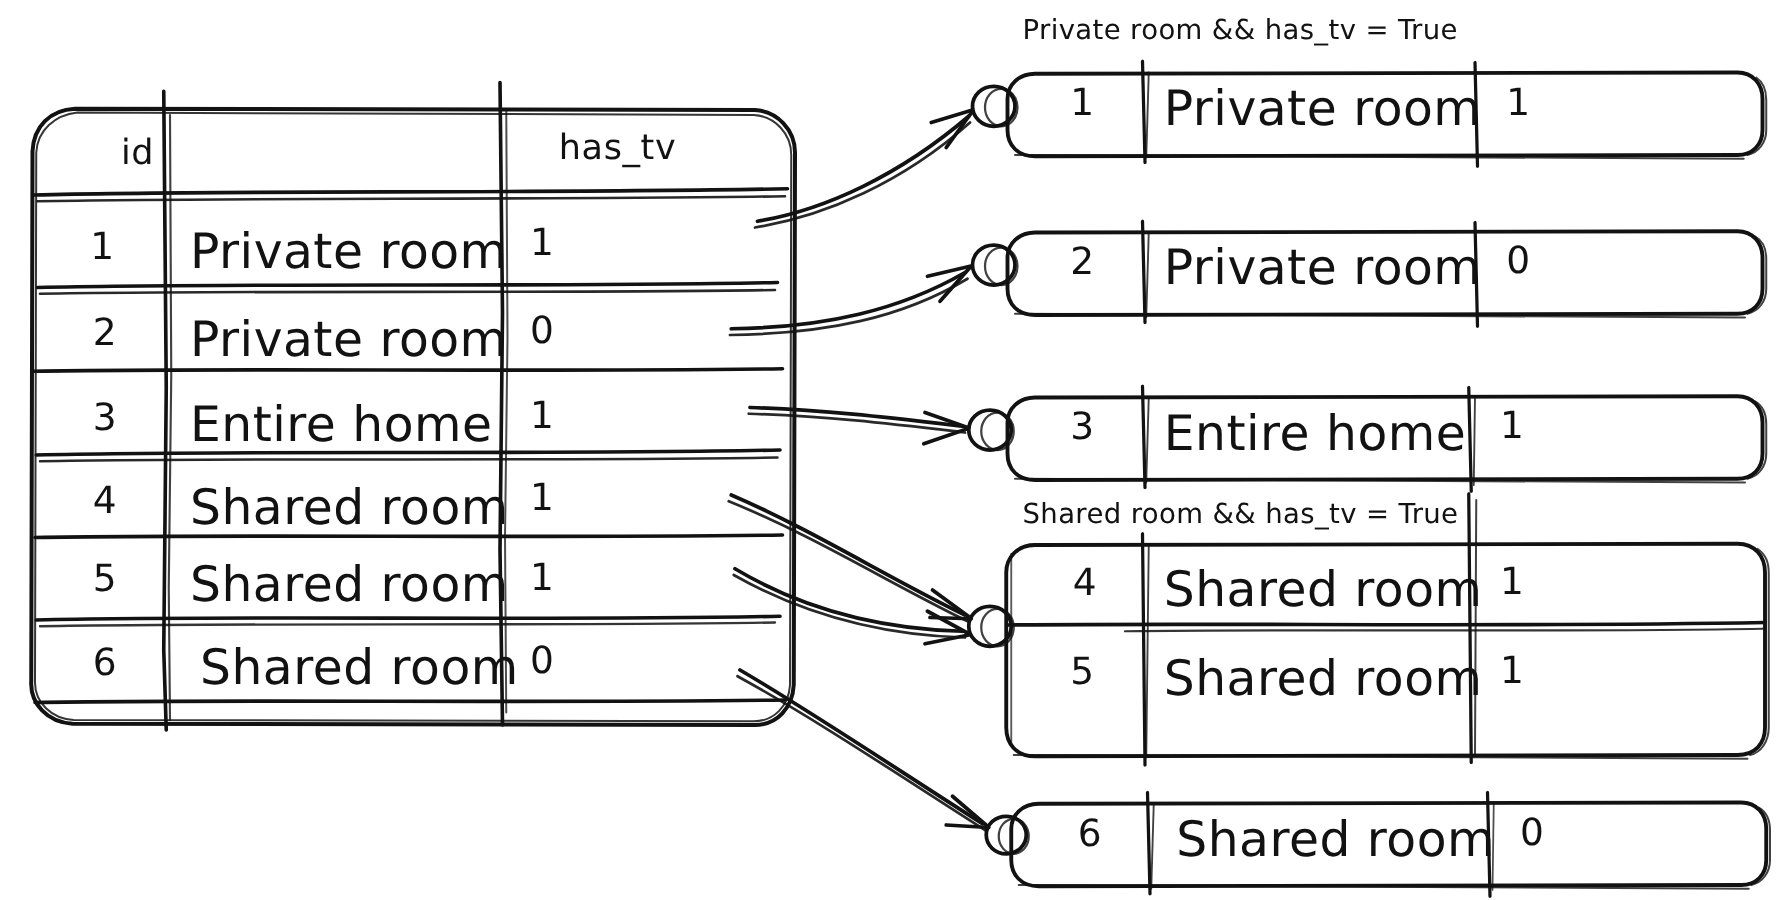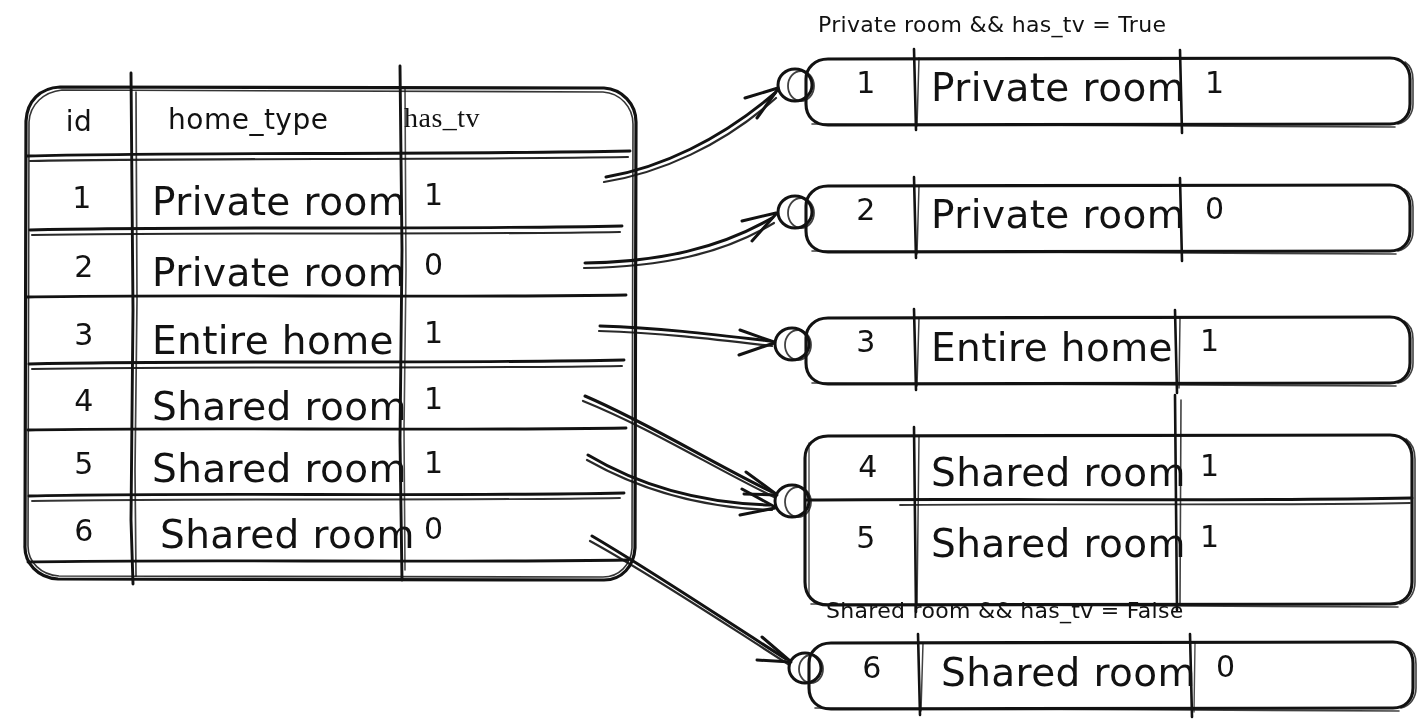--- a/index.html
+++ b/index.html
@@ -40,20 +40,21 @@
   .cell, .hdr, .glabel {
     position: absolute;
     font-family: "DejaVu Sans", sans-serif;
     color: #121212;
     white-space: nowrap;
     line-height: 1;
   }
   .hdr {
     font-size: 28px;
     letter-spacing: 0.5px;
+    margin-left: 31px;
   }
   .cell {
     font-size: 39px;
     letter-spacing: 0.4px;
   }
   .cell.num {
     font-size: 30px;
   }
   .glabel {
     font-size: 22px;
@@ -245,22 +246,21 @@
         <path d="M762 637 L790 661" stroke-width="3"></path>
         <path d="M757 660 L791 662" stroke-width="3"></path>
       </g>
 
     </g>
   </svg>
 
   <div class="layer-text">
 
     <div class="hdr center" style="left:79px; top:108px;">id</div>
-    <div class="hdr" style="left:168px; top:106px;">home_type</div>
-    <div class="hdr" style="left:404px; top:104px;font-family:Liberation Serif, serif;">has_tv</div>
+    <div class="hdr" style="left:416px; top:104px;">has_tv</div>
 
     <div class="cell num center" style="left:82px; top:183px;">1</div>
     <div class="cell" style="left:152px; top:182px;">Private room</div>
     <div class="cell num" style="left:424px; top:180px;">1</div>
 
     <div class="cell num center" style="left:84px; top:252px;">2</div>
     <div class="cell" style="left:152px; top:253px;">Private room</div>
     <div class="cell num" style="left:424px; top:250px;">0</div>
 
     <div class="cell num center" style="left:84px; top:320px;">3</div>
@@ -285,27 +285,27 @@
     <div class="cell num" style="left:1205px; top:68px;">1</div>
 
     <div class="cell num center" style="left:866px; top:195px;">2</div>
     <div class="cell" style="left:931px; top:195px;">Private room</div>
     <div class="cell num" style="left:1205px; top:194px;">0</div>
 
     <div class="cell num center" style="left:866px; top:327px;">3</div>
     <div class="cell" style="left:931px; top:328px;">Entire home</div>
     <div class="cell num" style="left:1200px; top:326px;">1</div>
 
+    <div class="glabel" style="left:818px; top:401px;">Shared room &amp;&amp; has_tv = True</div>
     <div class="cell num center" style="left:868px; top:452px;">4</div>
     <div class="cell" style="left:931px; top:453px;">Shared room</div>
     <div class="cell num" style="left:1200px; top:451px;">1</div>
 
     <div class="cell num center" style="left:866px; top:523px;">5</div>
     <div class="cell" style="left:931px; top:524px;">Shared room</div>
     <div class="cell num" style="left:1200px; top:522px;">1</div>
 
-    <div class="glabel" style="left:826px; top:600px;">Shared room &amp;&amp; has_tv = False</div>
     <div class="cell num center" style="left:872px; top:653px;">6</div>
     <div class="cell" style="left:941px; top:653px;">Shared room</div>
     <div class="cell num" style="left:1216px; top:652px;">0</div>
 
   </div>
 </div>
 
 </body></html>

